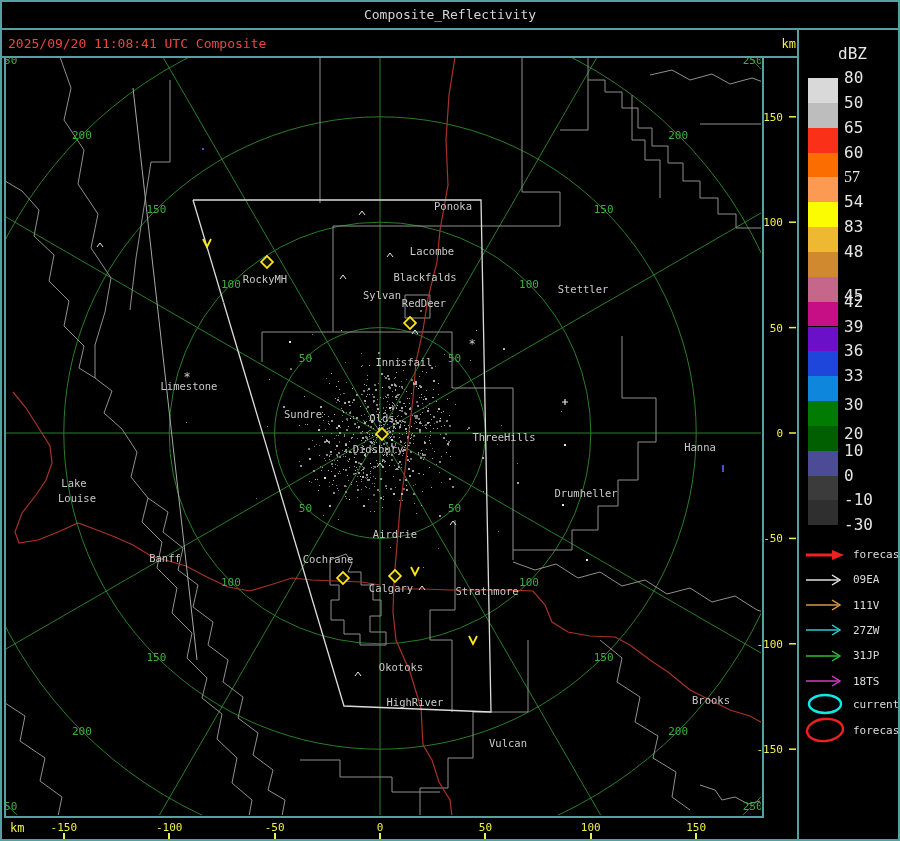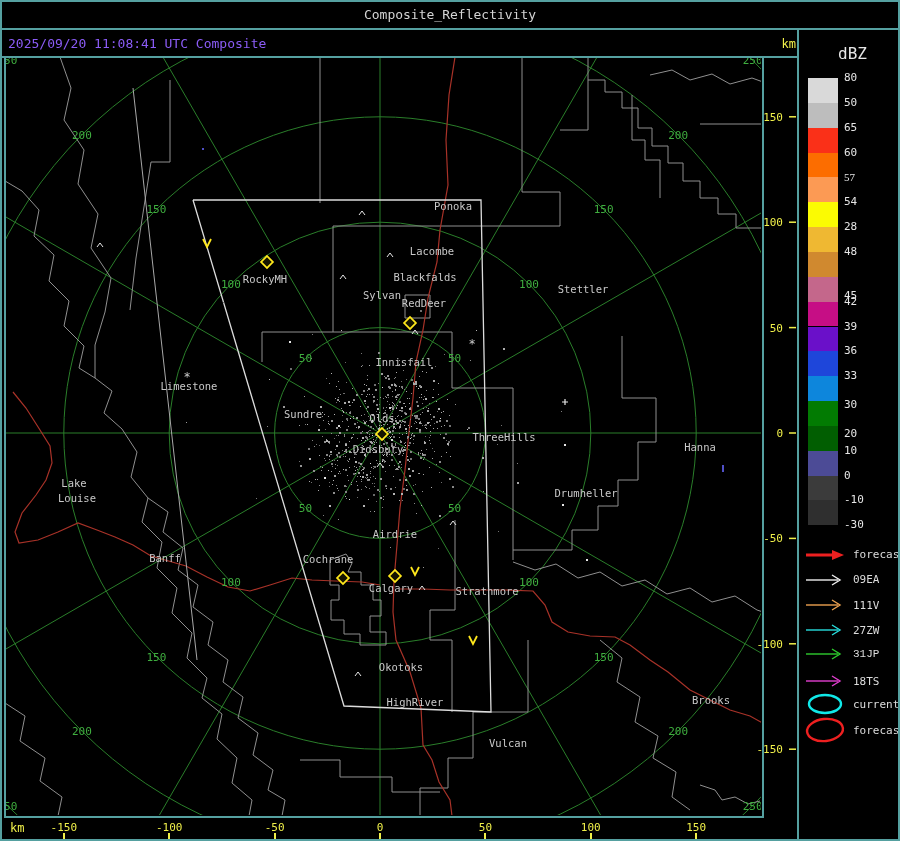--- a/index.html
+++ b/index.html
@@ -3,26 +3,26 @@
 <meta charset="utf-8">
 <style>
   html,body{margin:0;padding:0;background:#000;}
   #app{position:relative;width:900px;height:841px;background:#000;overflow:hidden;
        font-family:"DejaVu Sans Mono","Liberation Mono",monospace;}
   #map-svg{position:absolute;left:0;top:0;z-index:1;}
   .bar{position:absolute;left:0;width:900px;background:#000;z-index:3;}
   #title-bar{top:0;height:28px;text-align:center;}
   #title-bar span{display:inline-block;margin-top:7px;color:#d4d4d4;font-size:13px;letter-spacing:0px;}
   #info-bar{top:30px;height:27px;}
-  #info-bar .ts{position:absolute;left:8px;top:6px;color:#8b5cf6;font-size:13px;}
+  #info-bar .ts{position:absolute;left:8px;top:6px;color:#ef4444;font-size:13px;}
   #info-bar .kmtop{position:absolute;left:766px;top:7px;width:30px;text-align:right;color:#f0f04a;font-size:12px;}
   #panel{position:absolute;left:798px;top:0;width:102px;height:841px;background:#000;z-index:4;}
   #panel .dbz{position:absolute;left:40px;top:44px;color:#e6e6e6;font-size:16px;}
   .swatch{position:absolute;left:10px;width:30px;}
-  .slabel{position:absolute;left:46px;color:#e6e6e6;font-size:11px;height:12px;line-height:12px;}
+  .slabel{position:absolute;left:46px;color:#e6e6e6;font-size:16px;height:12px;line-height:12px;}
   .leg-row{position:absolute;left:6px;white-space:nowrap;}
   .leg-row span{color:#dcdcdc;font-size:11px;vertical-align:middle;margin-left:5px;}
   .leg-row svg{vertical-align:middle;}
   #bottom-bar{position:absolute;left:0;top:818px;width:797px;height:23px;background:#000;z-index:3;}
   .baxis-label{position:absolute;top:3px;width:44px;text-align:center;color:#f0f04a;font-size:11px;}
   .baxis-tick{position:absolute;top:15px;width:2px;height:8px;background:#f0f04a;}
   .baxis-unit{position:absolute;left:10px;top:3px;color:#f0f04a;font-size:12px;}
   .frame{position:absolute;background:#55a0a0;z-index:5;}
 </style>
 </head>
@@ -1006,21 +1006,21 @@
         <div class="slabel" style="top: 96.85px;">50</div>
         <div class="swatch" style="top: 127.7px; height: 24.85px; background: rgb(250, 48, 24);"></div>
         <div class="slabel" style="top: 121.7px;">65</div>
         <div class="swatch" style="top: 152.55px; height: 24.85px; background: rgb(252, 109, 0);"></div>
         <div class="slabel" style="top: 146.55px;">60</div>
         <div class="swatch" style="top: 177.4px; height: 24.85px; background: rgb(252, 154, 84);"></div>
         <div class="slabel" style="top: 171.4px; font-family: Liberation Serif, serif;">57</div>
         <div class="swatch" style="top: 202.25px; height: 24.85px; background: rgb(251, 251, 2);"></div>
         <div class="slabel" style="top: 196.25px;">54</div>
         <div class="swatch" style="top: 227.1px; height: 24.85px; background: rgb(239, 184, 50);"></div>
-        <div class="slabel" style="top: 221.1px;">28</div>
+        <div class="slabel" style="top: 221.1px;">83</div>
         <div class="swatch" style="top: 251.95px; height: 24.85px; background: rgb(208, 137, 47);"></div>
         <div class="slabel" style="top: 245.95px;">48</div>
         <div class="swatch" style="top: 276.8px; height: 24.85px; background: rgb(196, 103, 139);"></div>
         <div class="slabel" style="top: 270.8px; margin-top: 19px;">45</div>
         <div class="swatch" style="top: 301.65px; height: 24.85px; background: rgb(198, 14, 133);"></div>
         <div class="slabel" style="top: 295.65px;">42</div>
         <div class="swatch" style="top: 326.5px; height: 24.85px; background: rgb(106, 16, 201);"></div>
         <div class="slabel" style="top: 320.5px;">39</div>
         <div class="swatch" style="top: 351.35px; height: 24.85px; background: rgb(30, 70, 218);"></div>
         <div class="slabel" style="top: 345.35px;">36</div>
@@ -1048,21 +1048,21 @@
             <polyline points="28,4 36,9 28,14" stroke="#f0f0f0" stroke-width="1.4" fill="none"></polyline>
           </svg><span>09EA</span></div>
         <div class="leg-row" style="top: 594.6px;"><svg width="44" height="18">
             <line x1="2" y1="9" x2="34" y2="9" stroke="#eda14f" stroke-width="1.4"></line>
             <polyline points="28,4 36,9 28,14" stroke="#eda14f" stroke-width="1.4" fill="none"></polyline>
           </svg><span>111V</span></div>
         <div class="leg-row" style="top: 619.9px;"><svg width="44" height="18">
             <line x1="2" y1="9" x2="34" y2="9" stroke="#28dede" stroke-width="1.4"></line>
             <polyline points="28,4 36,9 28,14" stroke="#28dede" stroke-width="1.4" fill="none"></polyline>
           </svg><span>27ZW</span></div>
-        <div class="leg-row" style="top: 645.2px; font-family: Liberation Mono, monospace;"><svg width="44" height="18">
+        <div class="leg-row" style="top: 645.2px;"><svg width="44" height="18">
             <line x1="2" y1="9" x2="34" y2="9" stroke="#2ecc2e" stroke-width="1.4"></line>
             <polyline points="28,4 36,9 28,14" stroke="#2ecc2e" stroke-width="1.4" fill="none"></polyline>
           </svg><span>31JP</span></div>
         <div class="leg-row" style="top: 670.5px;"><svg width="44" height="18">
             <line x1="2" y1="9" x2="34" y2="9" stroke="#e23ed0" stroke-width="1.4"></line>
             <polyline points="28,4 36,9 28,14" stroke="#e23ed0" stroke-width="1.4" fill="none"></polyline>
           </svg><span>18TS</span></div>
         <div class="leg-row" style="top: 690px;"><svg width="44" height="28">
             <ellipse cx="21" cy="14" rx="16" ry="9" transform="" stroke="#10e8e8" stroke-width="2.4" fill="none"></ellipse>
           </svg><span>current</span></div>

